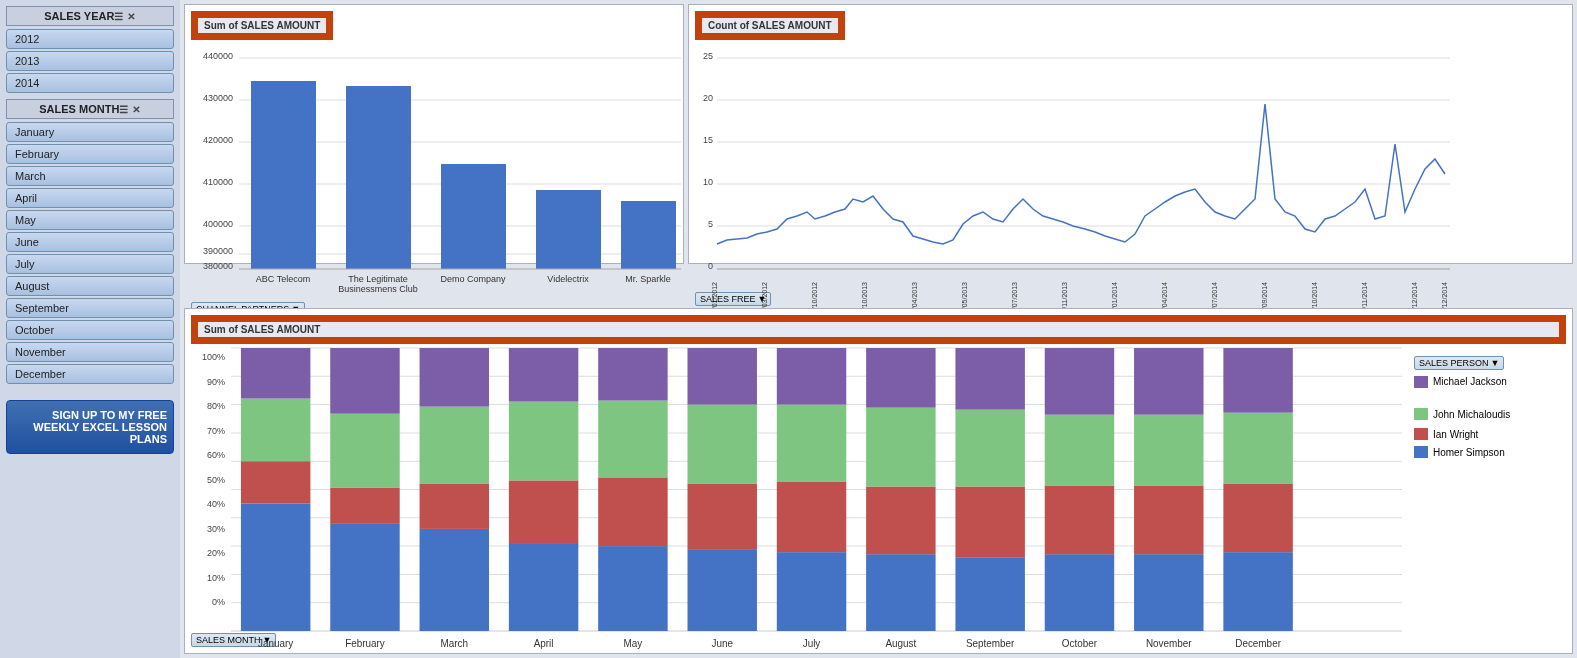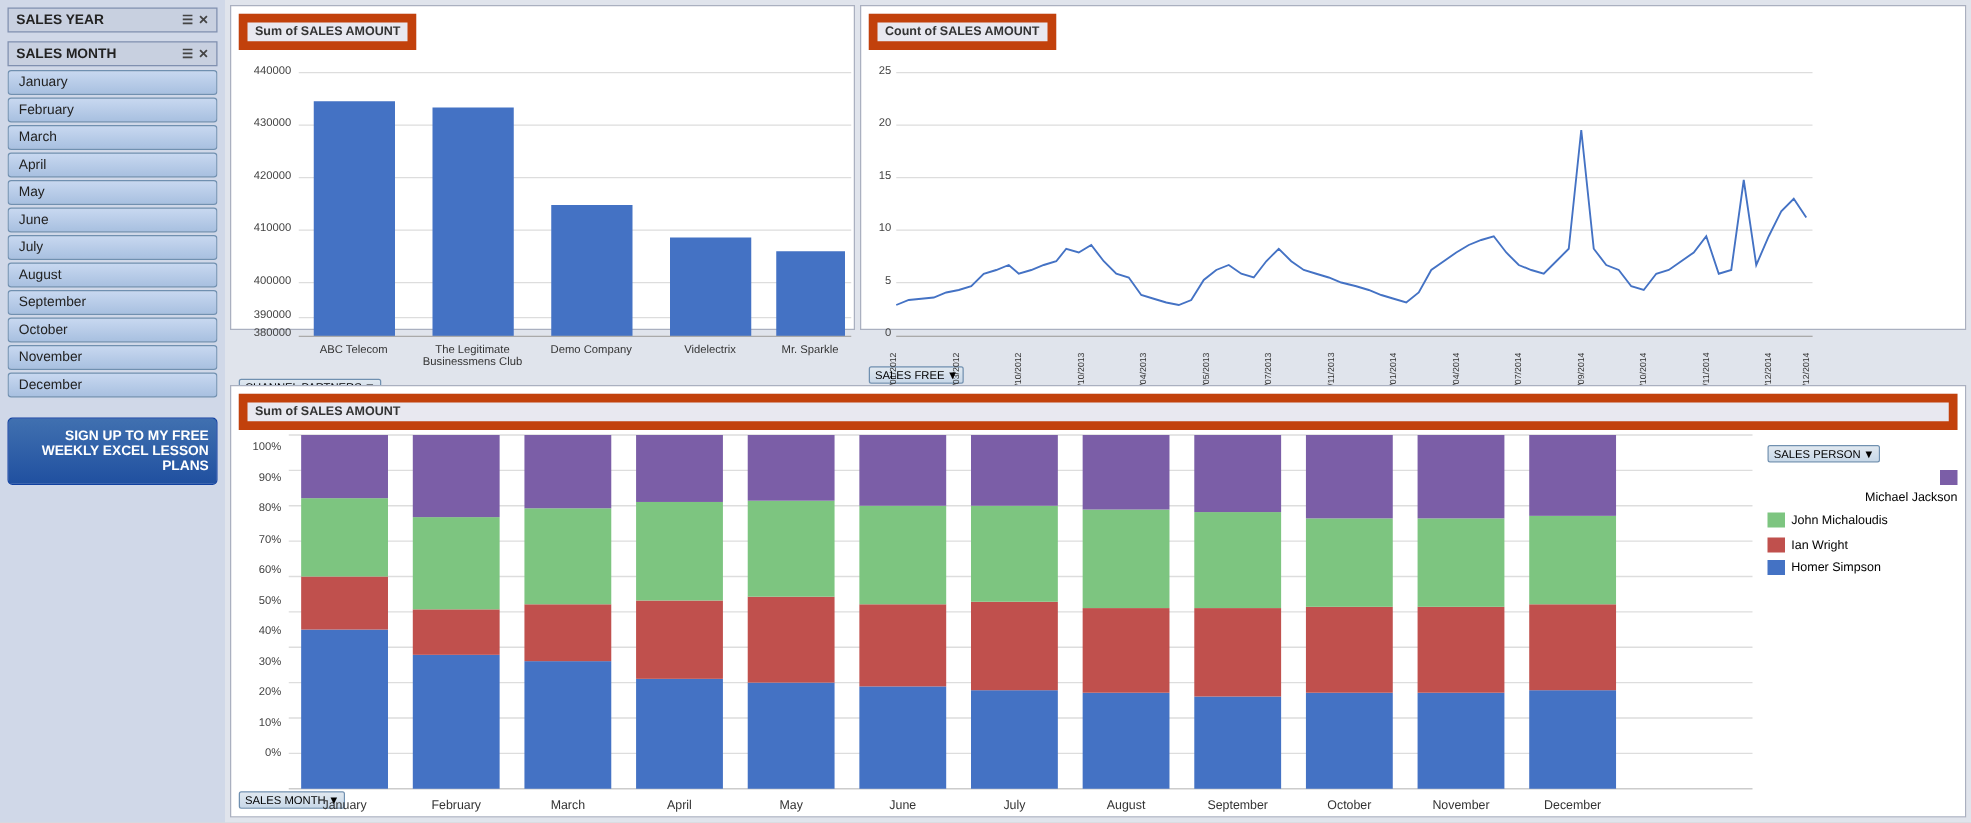--- a/index.html
+++ b/index.html
@@ -31,21 +31,21 @@
 
     .filter-header {
       background: #c8d0e0;
       border: 1px solid #8090b0;
       padding: 3px 6px;
       font-size: 11px;
       font-weight: bold;
       color: #222;
       display: flex;
       align-items: center;
-      justify-content: space-between;
+      justify-content: center;
       margin-bottom: 3px;
     }
 
     .filter-header-icons {
       display: flex;
       gap: 4px;
     }
 
     .filter-header-icon {
       font-size: 10px;
@@ -186,20 +186,21 @@
 <div class="sidebar">
 
   <div class="filter-section">
     <div class="filter-header">
       <span>SALES YEAR</span>
       <div class="filter-header-icons">
         <span class="filter-header-icon">☰</span>
         <span class="filter-header-icon">✕</span>
       </div>
     </div>
+    <div id="years-list"><button class="filter-btn">2012</button><button class="filter-btn">2013</button><button class="filter-btn">2014</button></div>
   </div>
 
   <div class="filter-section">
     <div class="filter-header">
       <span>SALES MONTH</span>
       <div class="filter-header-icons">
         <span class="filter-header-icon">☰</span>
         <span class="filter-header-icon">✕</span>
       </div>
     </div>
@@ -416,21 +417,21 @@
         </div>
 
         <div style="width:160px; display:flex; flex-direction:column; padding-top:8px; padding-left:8px;">
           <div style="margin-bottom:6px;">
             <button class="chart-filter-btn">
               <span>SALES PERSON</span>
               <span>▼</span>
             </button>
           </div>
           <div id="legend-items">
-              <div style="display: flex; align-items: flex-end; gap: 5px; margin-bottom: 6px; font-size: 10px; flex-direction: column;">
+              <div style="display: flex; align-items: flex-start; gap: 5px; margin-bottom: 20px; font-size: 10px;">
                 <div style="width: 14px; height: 12px; background: rgb(123, 94, 167); flex-shrink: 0;"></div>
                 <span>Michael Jackson</span>
               </div>
               <div style="display: flex; align-items: center; gap: 5px; margin-bottom: 8px; font-size: 10px;">
                 <div style="width: 14px; height: 12px; background: rgb(125, 197, 128); flex-shrink: 0;"></div>
                 <span>John Michaloudis</span>
               </div>
               <div style="display: flex; align-items: center; gap: 5px; margin-bottom: 6px; font-size: 10px;">
                 <div style="width: 14px; height: 12px; background: rgb(192, 80, 77); flex-shrink: 0;"></div>
                 <span>Ian Wright</span>

